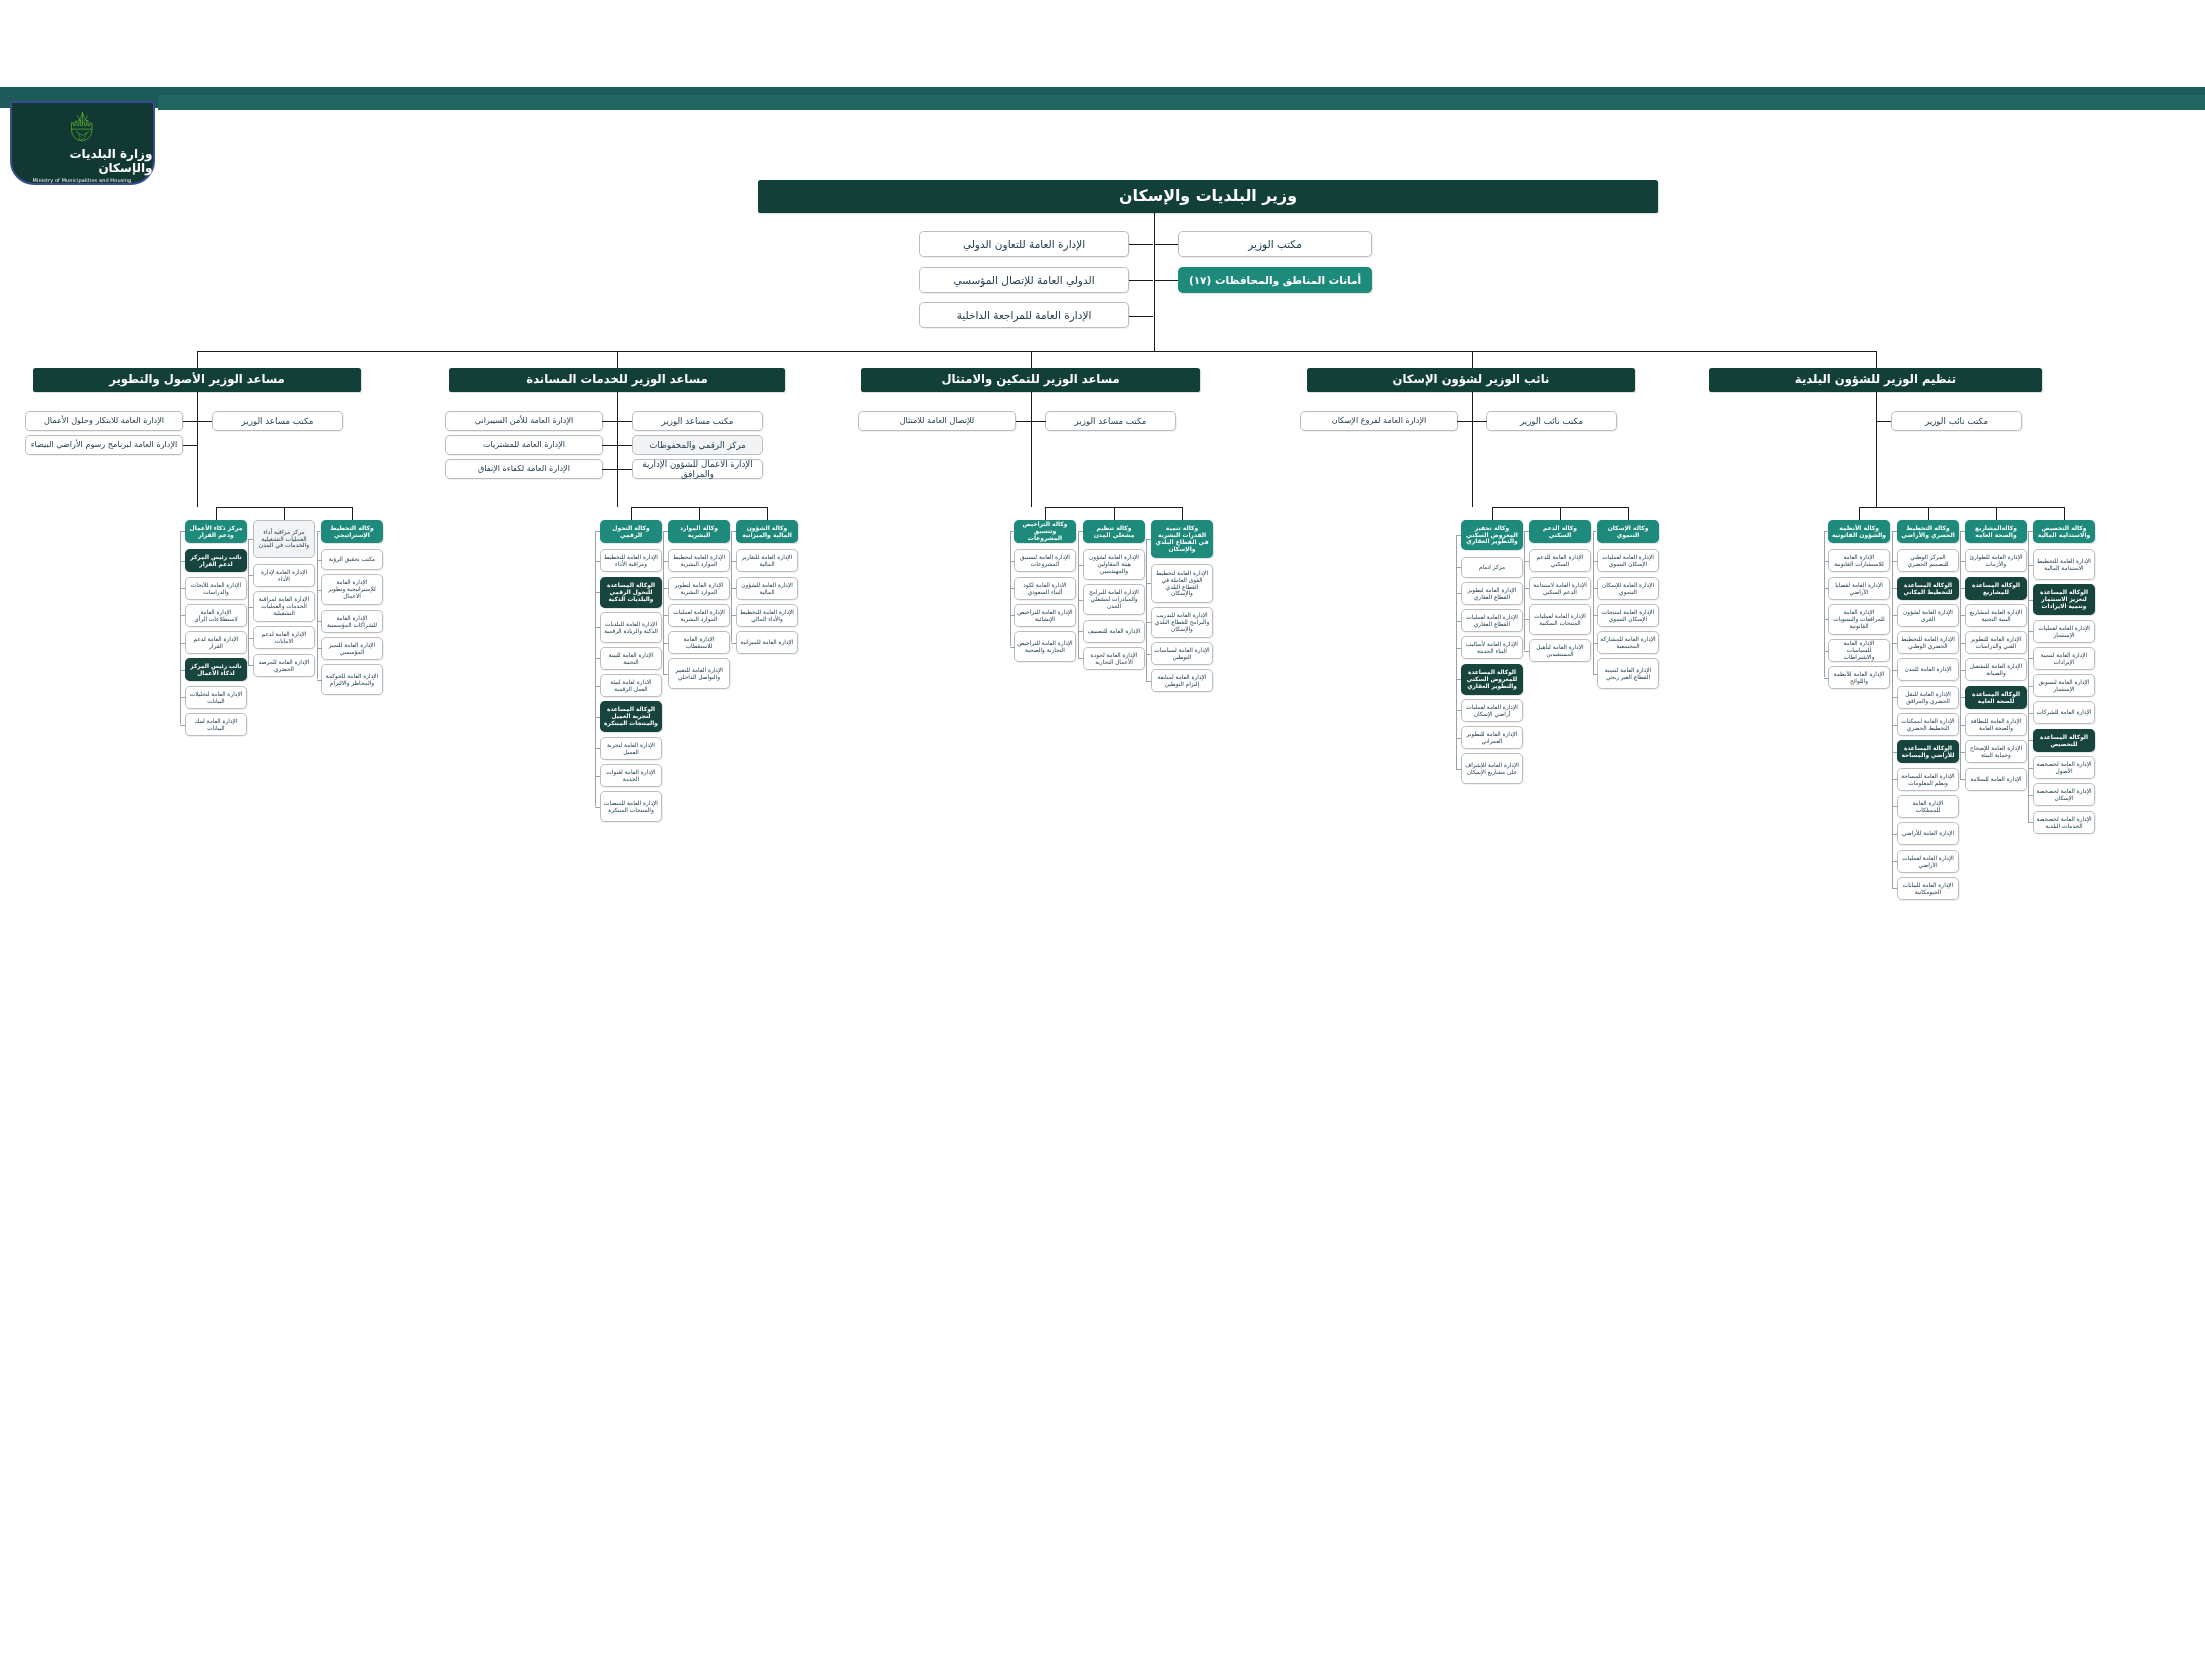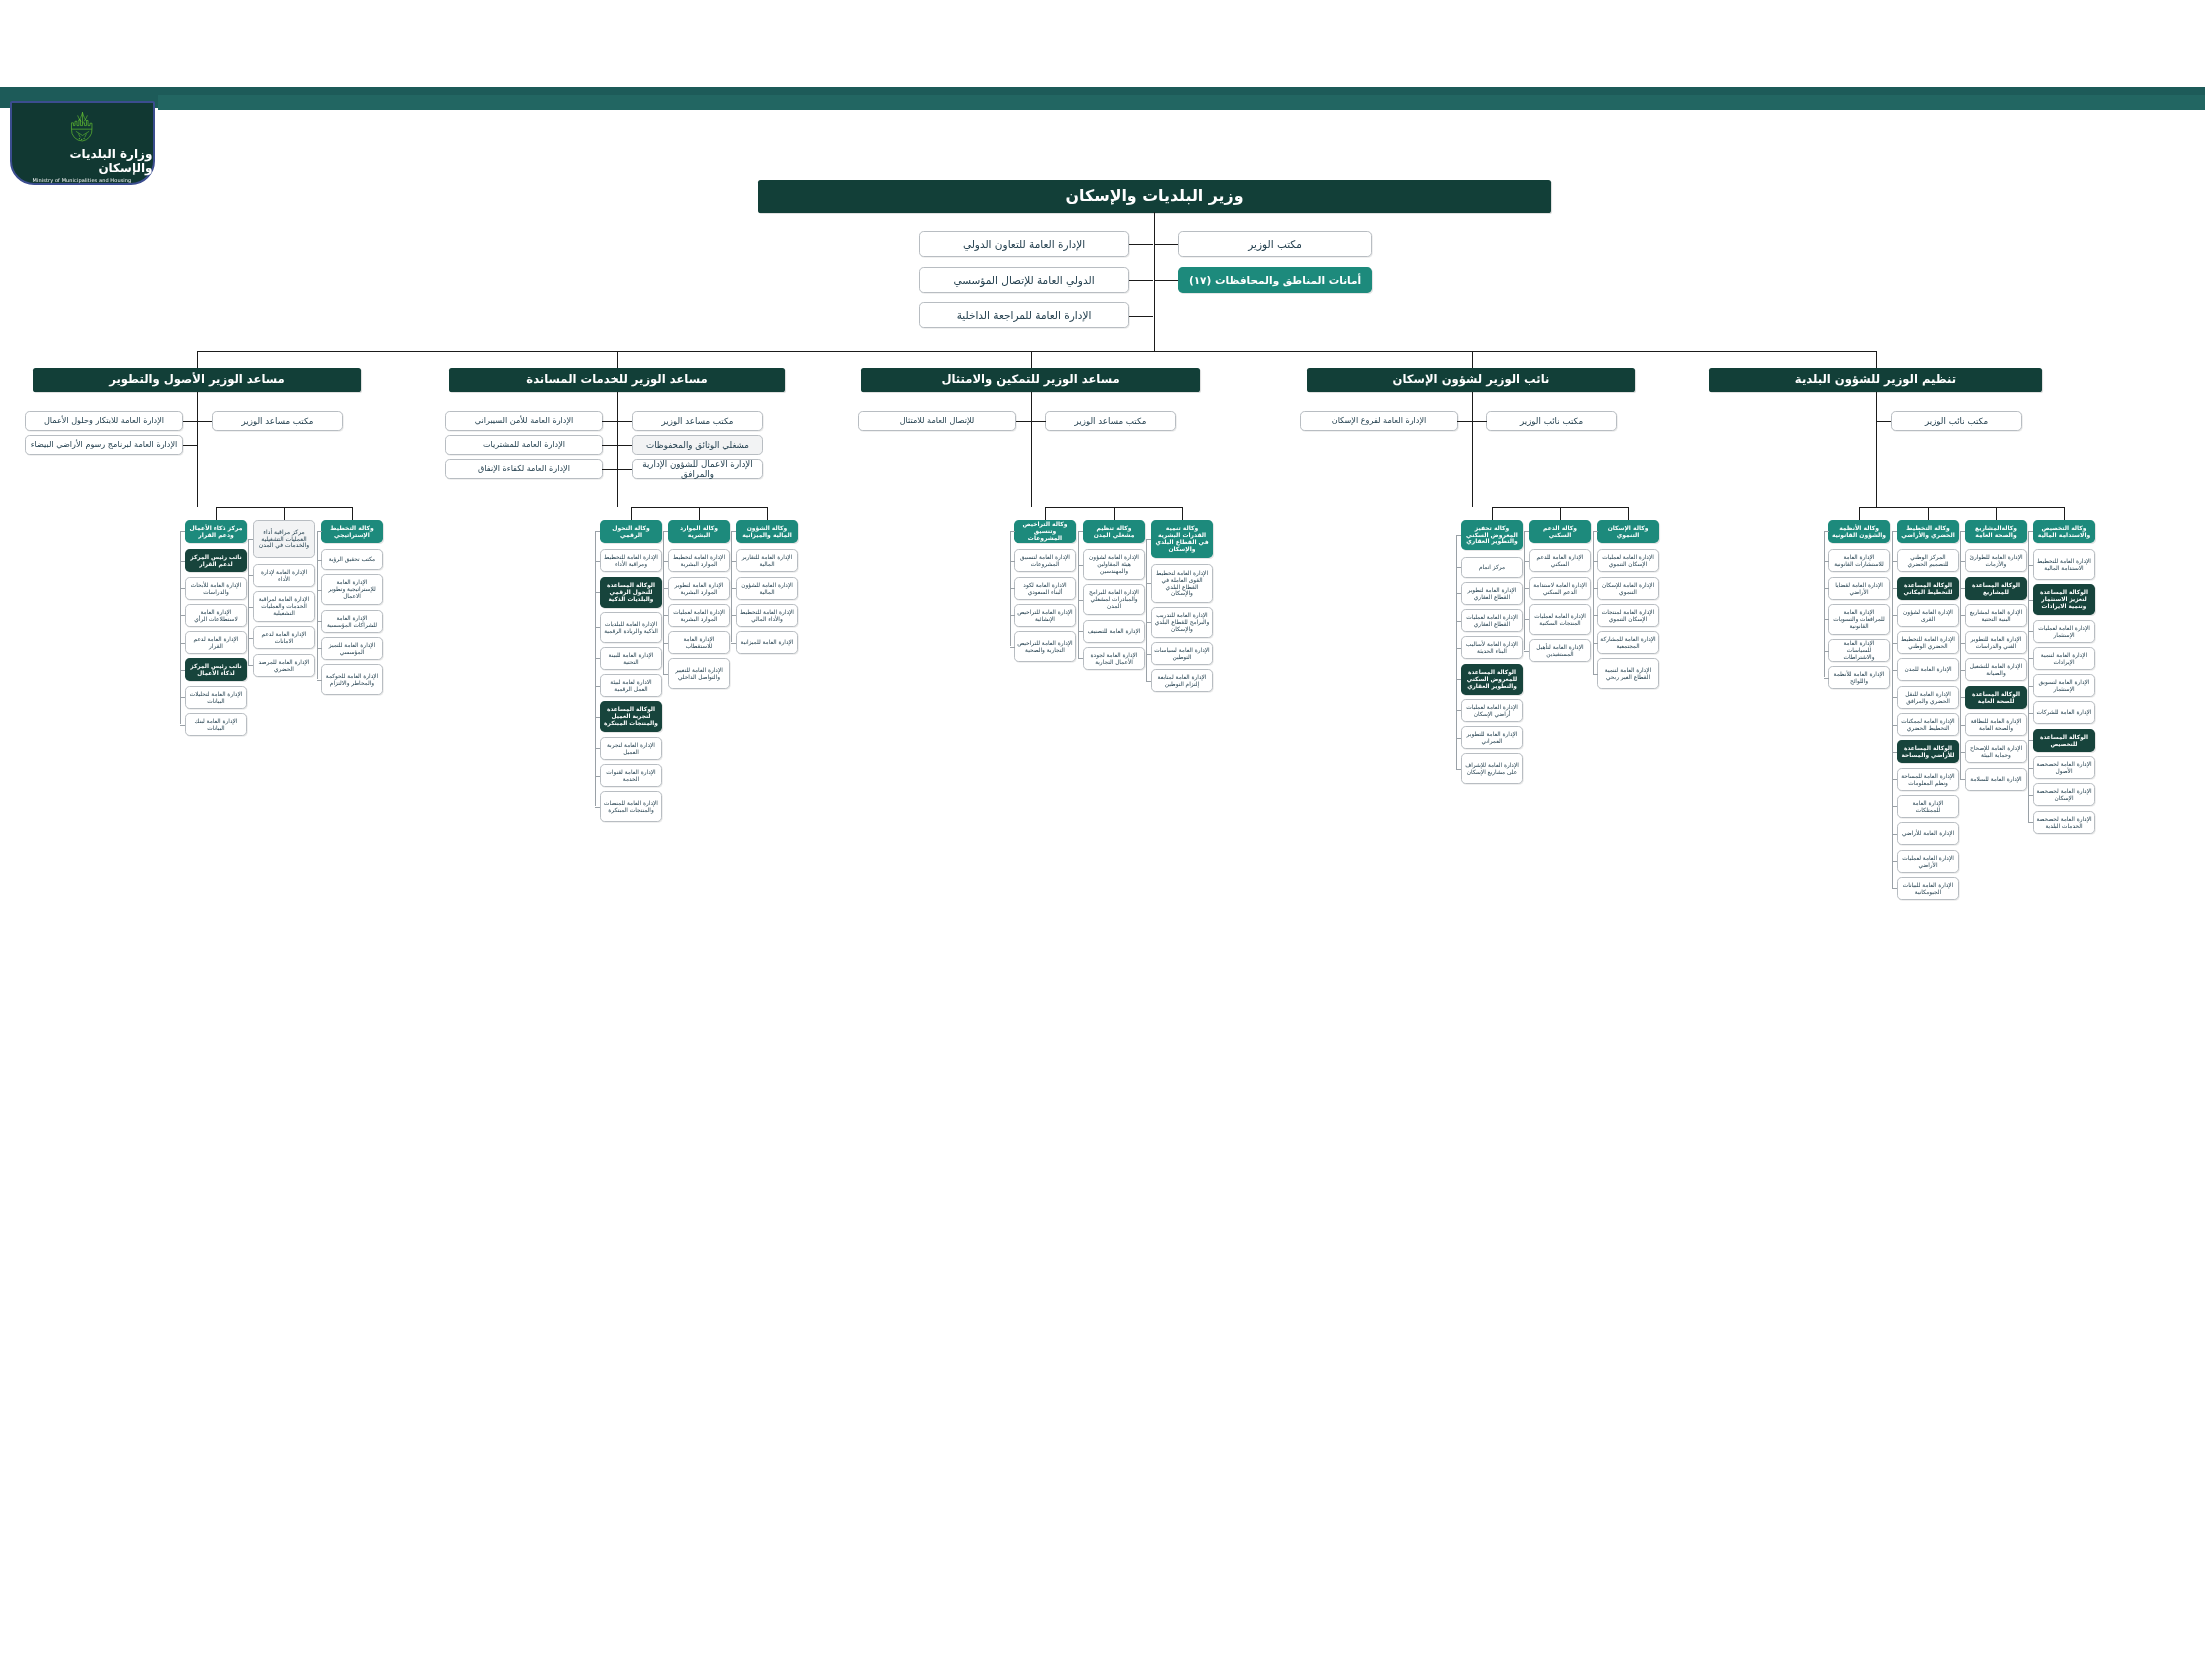--- a/index.html
+++ b/index.html
@@ -64,21 +64,21 @@
     <path d="M34 52 L50 62 L66 52 M40 58 L44 66 M60 58 L56 66" stroke="#63c132" stroke-width="1.5" fill="none" stroke-linecap="round"></path>
     <circle cx="42" cy="70" r="1.6" fill="#63c132"></circle>
     <circle cx="48" cy="72" r="1.6" fill="#63c132"></circle>
     <circle cx="54" cy="70" r="1.6" fill="#63c132"></circle>
   </svg>
   <div class="ar">وزارة البلديات والإسكان</div>
   <div class="en">Ministry of Municipalities and Housing</div>
 </div>
 
 <div id="chart">
-    <div class="node hdr" style="left: 758px; top: 180px; width: 793px; height: 33px; font-size: 15.8px;">وزير البلديات والإسكان</div>
+    <div class="node hdr" style="left: 758px; top: 180px; width: 900px; height: 33px; font-size: 15.8px;">وزير البلديات والإسكان</div>
     <div class="ln lnv" style="left: 1154px; top: 212px; width: 1.3px; height: 140px;"></div>
     <div class="node plain" style="left: 1178px; top: 231px; width: 194px; height: 26px; font-size: 10.5px;">مكتب الوزير</div>
     <div class="ln lnh" style="left: 1154px; top: 244px; width: 24px; height: 1.3px;"></div>
     <div class="node teal" style="left: 1178px; top: 267px; width: 194px; height: 26px; font-size: 10.5px;">أمانات المناطق والمحافظات (١٧)</div>
     <div class="ln lnh" style="left: 1154px; top: 280px; width: 24px; height: 1.3px;"></div>
     <div class="node plain" style="left: 919px; top: 231px; width: 210px; height: 26px; font-size: 10.5px;">الإدارة العامة للتعاون الدولي</div>
     <div class="ln lnh" style="left: 1129px; top: 244px; width: 24px; height: 1.3px;"></div>
     <div class="node plain" style="left: 919px; top: 267px; width: 210px; height: 26px; font-size: 10.5px;">الدولي العامة للإتصال المؤسسي</div>
     <div class="ln lnh" style="left: 1129px; top: 280px; width: 24px; height: 1.3px;"></div>
     <div class="node plain" style="left: 919px; top: 302px; width: 210px; height: 26px; font-size: 10.5px;">الإدارة العامة للمراجعة الداخلية</div>
@@ -140,21 +140,21 @@
     <div class="ln lnh lg" style="left: 180px; top: 697px; width: 4.7px; height: 0.9px;"></div>
     <div class="node plain" style="left: 185px; top: 713px; width: 62px; height: 23px; font-size: 5.8px;">الإدارة العامة لبنك البيانات</div>
     <div class="ln lnh lg" style="left: 180px; top: 725px; width: 4.7px; height: 0.9px;"></div>
     <div class="ln lnv lg" style="left: 180px; top: 531px; width: 0.9px; height: 193px;"></div>
     <div class="ln lnh lg" style="left: 180px; top: 531px; width: 4.7px; height: 0.9px;"></div>
     <div class="node hdr" style="left: 449px; top: 368px; width: 336px; height: 24px; font-size: 11.6px;">مساعد الوزير للخدمات المساندة</div>
     <div class="node plain" style="left: 632px; top: 411px; width: 131px; height: 20px; font-size: 8.7px;">مكتب مساعد الوزير</div>
     <div class="ln lnh" style="left: 617px; top: 421px; width: 14.7px; height: 1.3px;"></div>
     <div class="node plain" style="left: 445px; top: 411px; width: 158px; height: 20px; font-size: 8.1px;">الإدارة العامة للأمن السيبراني</div>
     <div class="ln lnh" style="left: 602px; top: 421px; width: 14.7px; height: 1.3px;"></div>
-    <div class="node grey" style="left: 632px; top: 435px; width: 131px; height: 20px; font-size: 8.7px;">مشغلي الوثائق والمحفوظات</div>
+    <div class="node grey" style="left: 632px; top: 435px; width: 131px; height: 20px; font-size: 8.7px;">مركز الرقمي والمحفوظات</div>
     <div class="ln lnh" style="left: 617px; top: 445px; width: 14.7px; height: 1.3px;"></div>
     <div class="node plain" style="left: 445px; top: 435px; width: 158px; height: 20px; font-size: 8.1px;">الإدارة العامة للمشتريات</div>
     <div class="ln lnh" style="left: 602px; top: 445px; width: 14.7px; height: 1.3px;"></div>
     <div class="node plain" style="left: 632px; top: 459px; width: 131px; height: 20px; font-size: 8.7px;">الإدارة الاعمال للشؤون الإدارية والمرافق</div>
     <div class="ln lnh" style="left: 617px; top: 469px; width: 14.7px; height: 1.3px;"></div>
     <div class="node plain" style="left: 445px; top: 459px; width: 158px; height: 20px; font-size: 8.1px;">الإدارة العامة لكفاءة الإنفاق</div>
     <div class="ln lnh" style="left: 602px; top: 469px; width: 14.7px; height: 1.3px;"></div>
     <div class="ln lnv" style="left: 617px; top: 392px; width: 1.3px; height: 115px;"></div>
     <div class="ln lnh" style="left: 631px; top: 507px; width: 137px; height: 1.3px;"></div>
     <div class="ln lnv" style="left: 767px; top: 507px; width: 1.3px; height: 13px;"></div>

